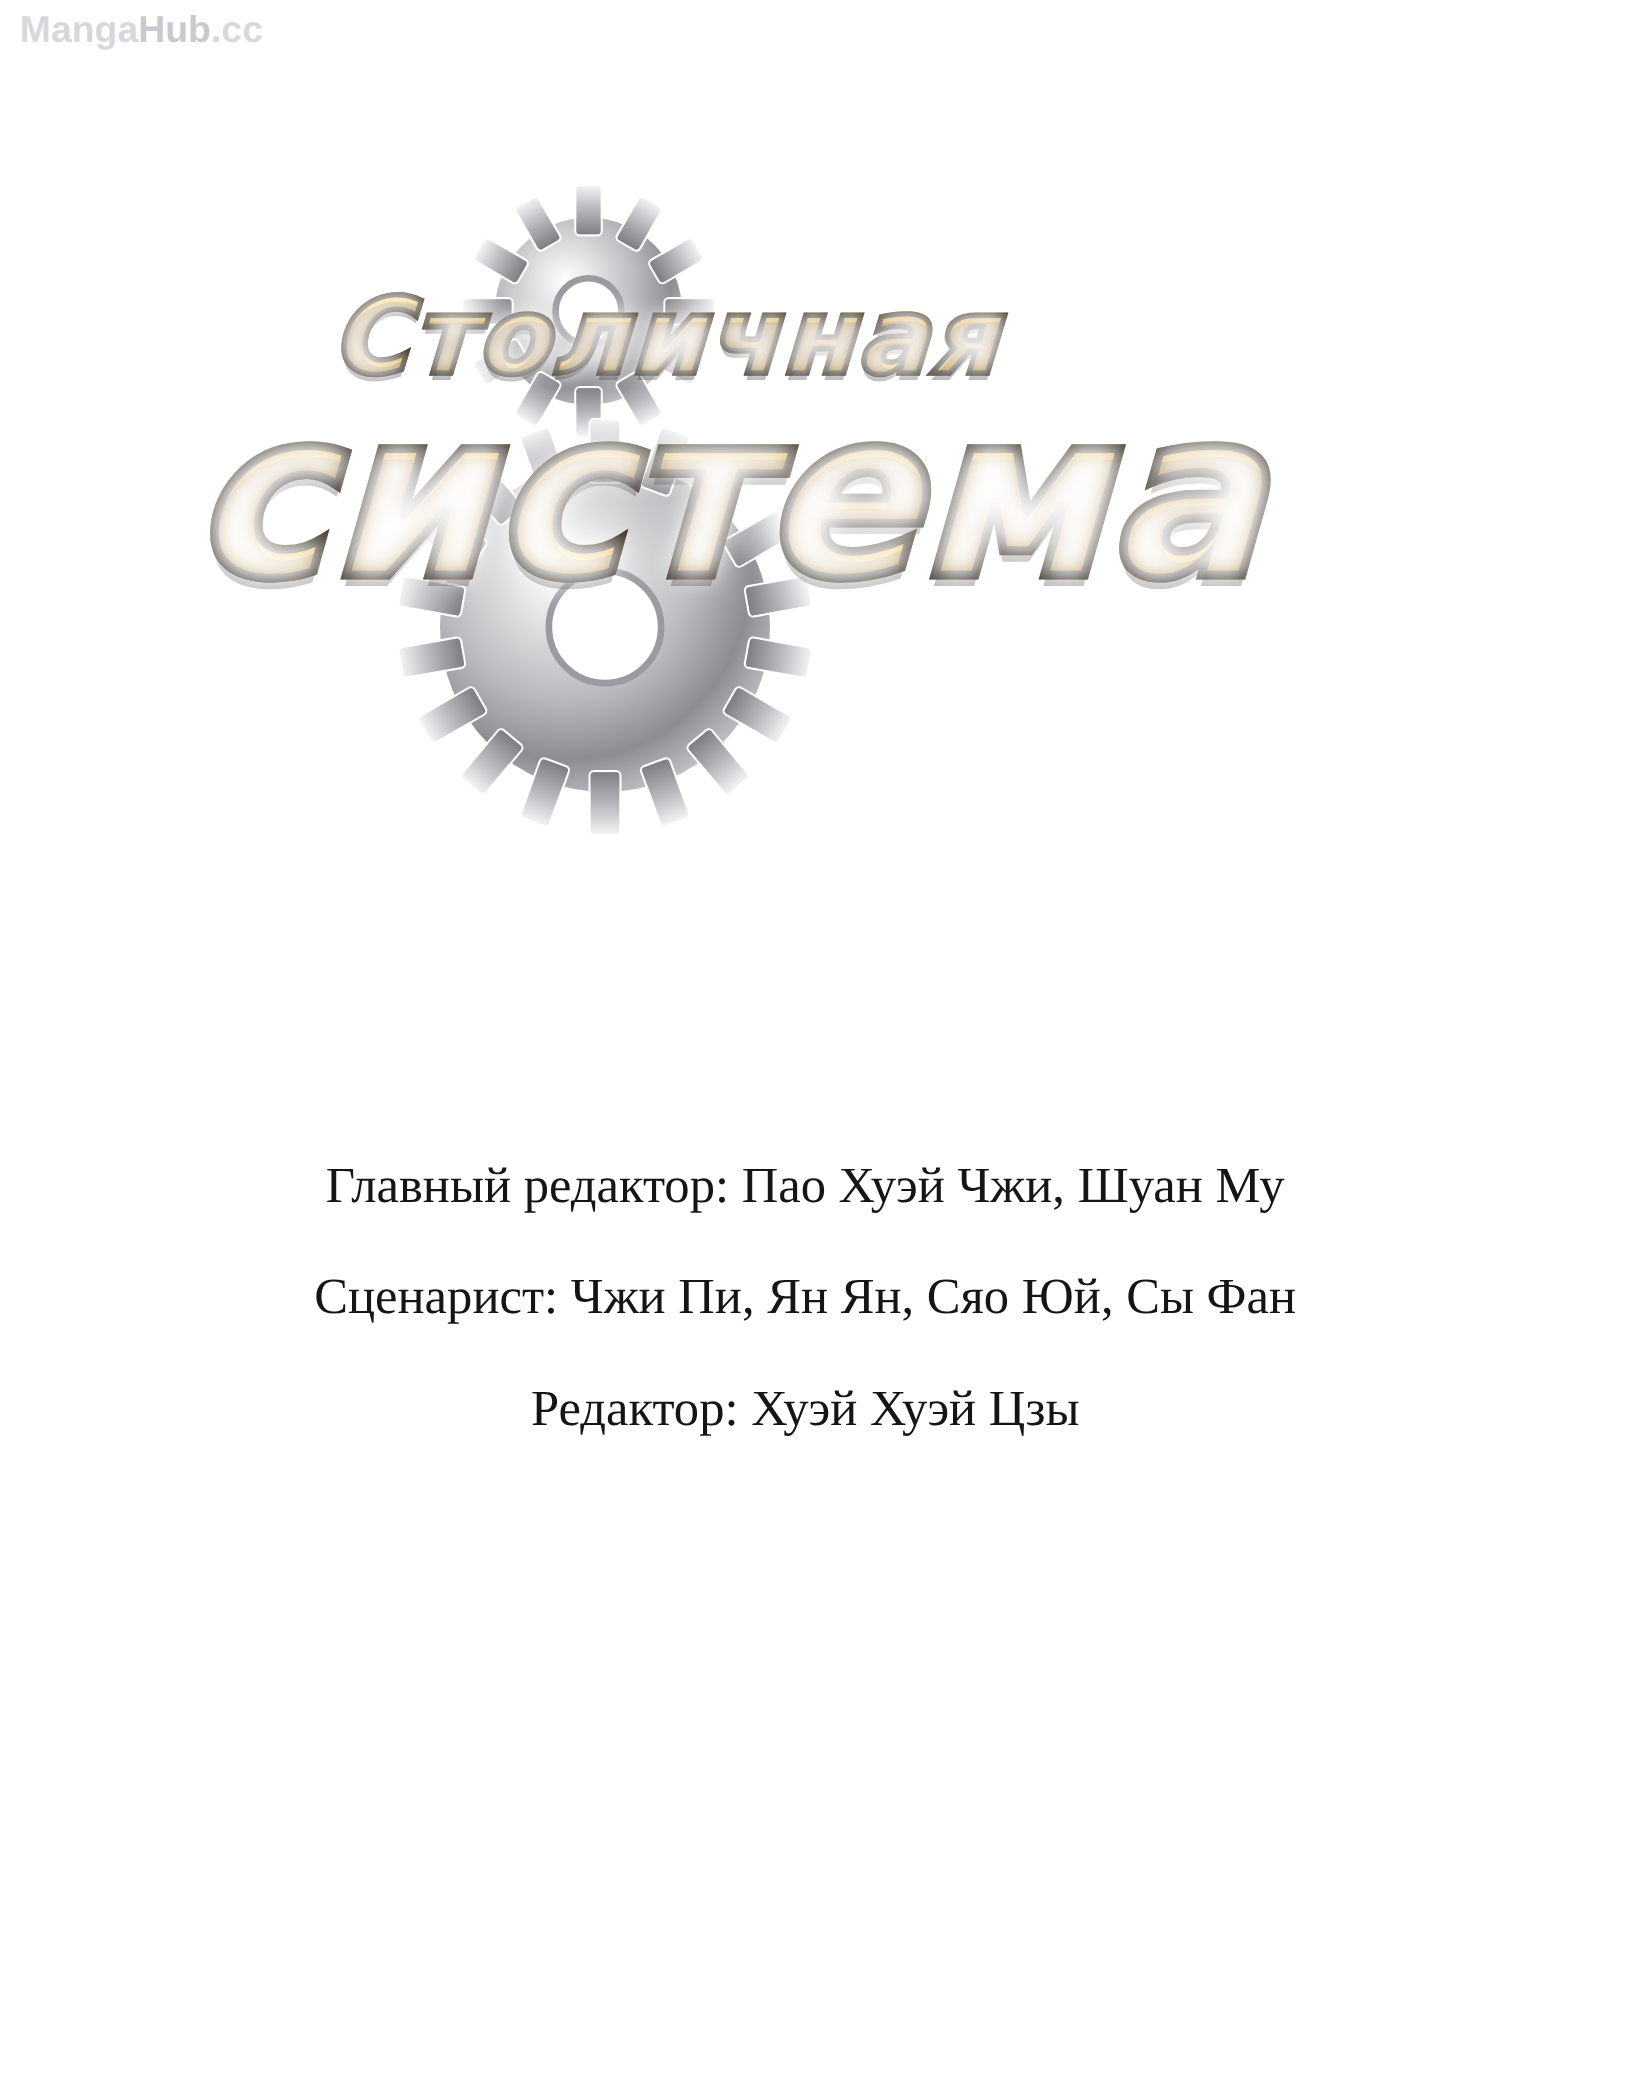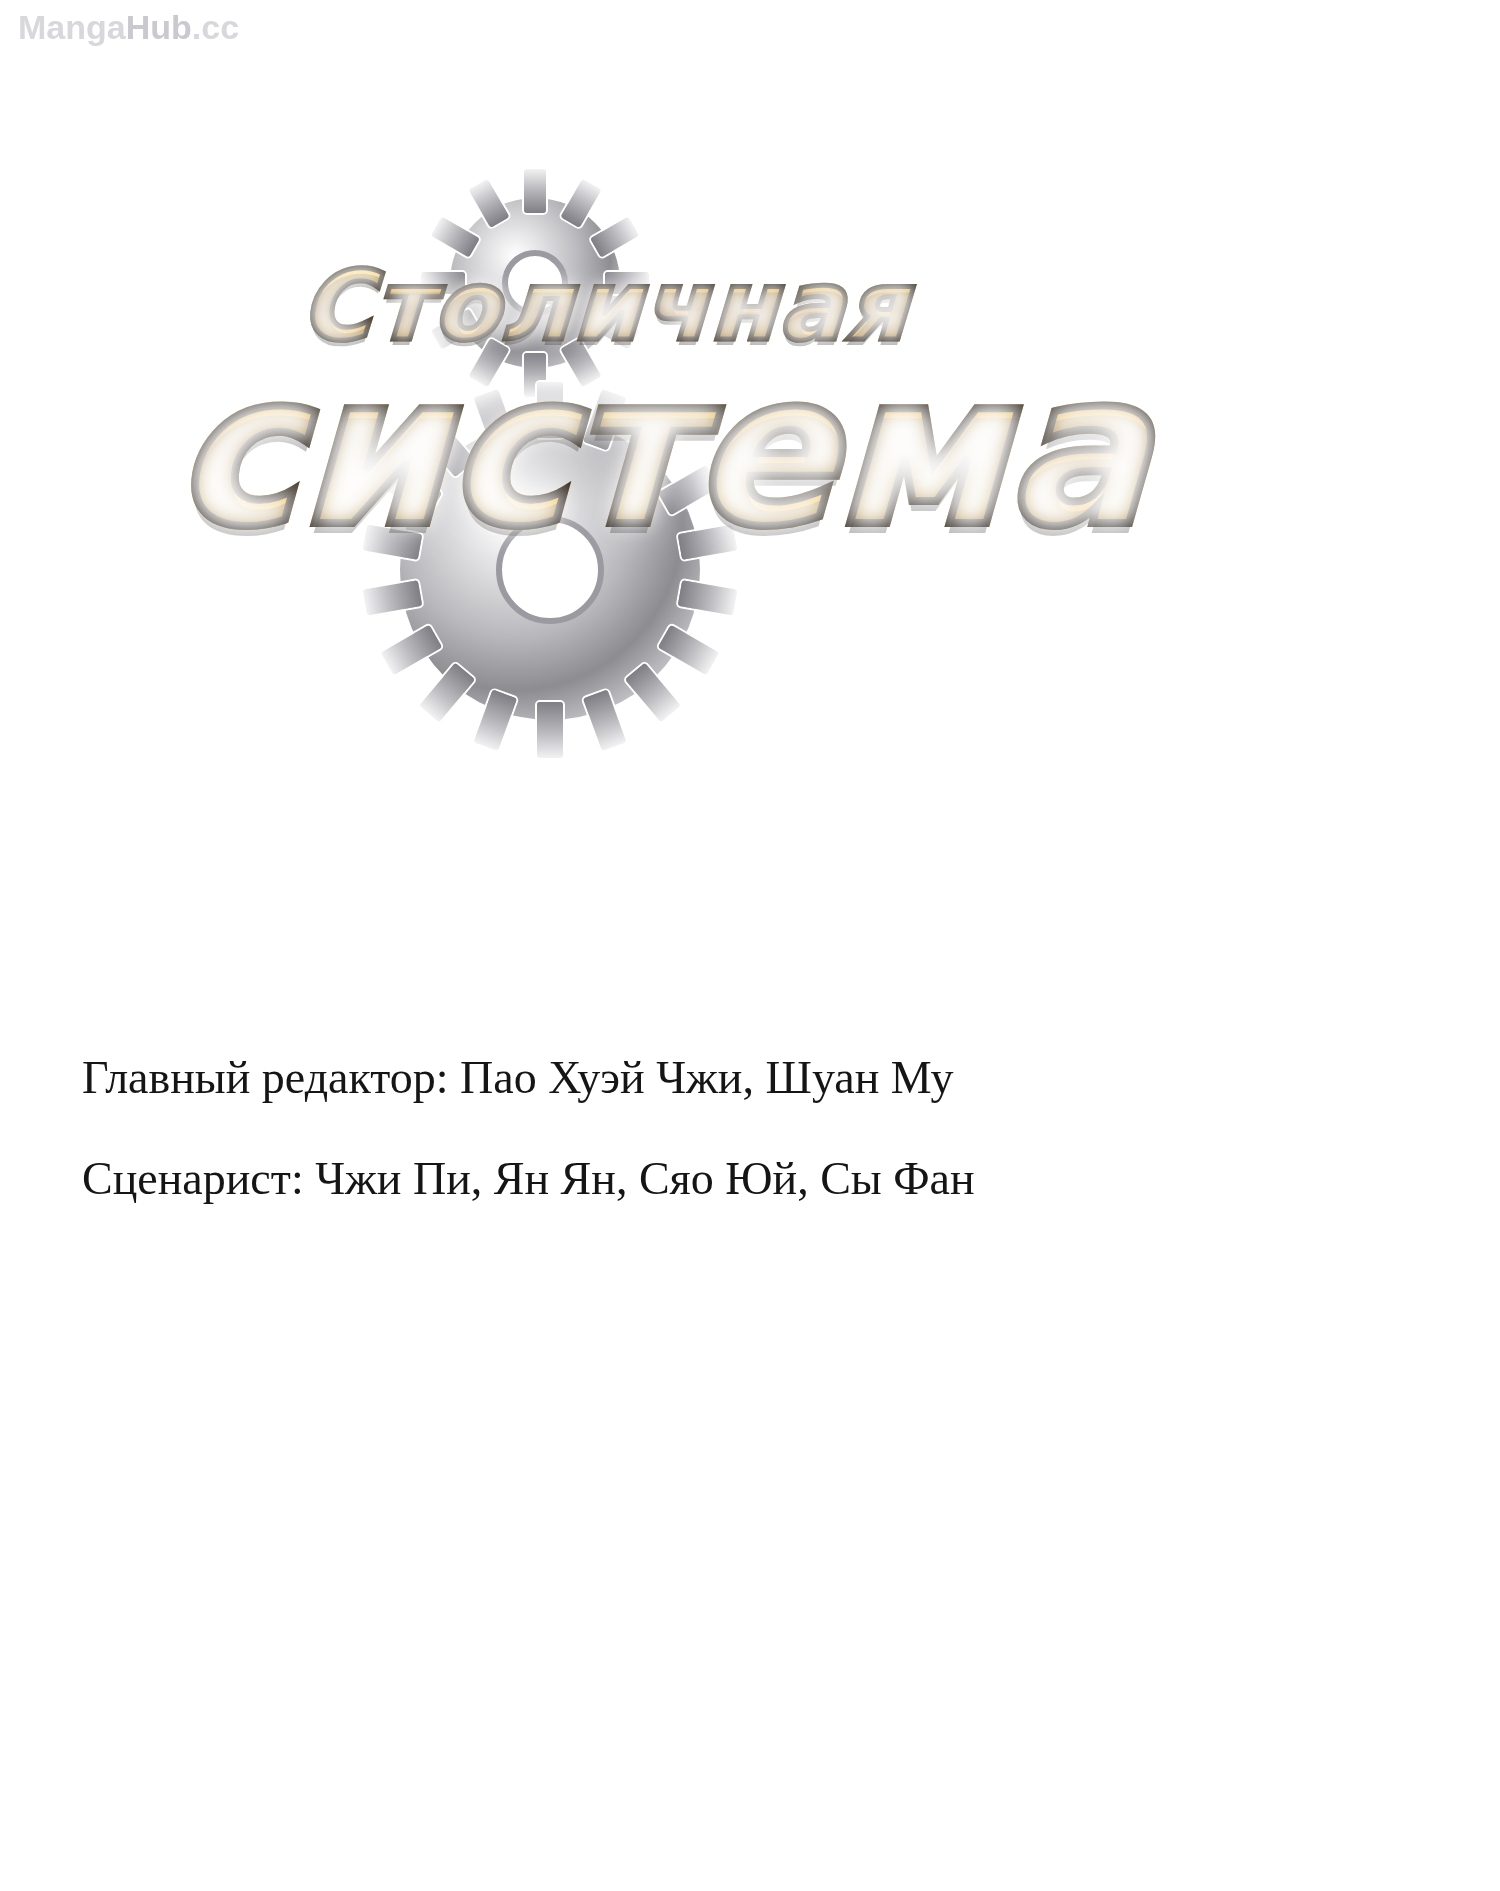--- a/index.html
+++ b/index.html
@@ -119,20 +119,21 @@
     transform: skewX(-5deg);
     white-space: nowrap;
   }
 
   
   .credits {
     position: absolute;
     left: 82px;
     top: 1055px;
     width: 1300px;
+    text-align: center;
   }
   .credit-line {
     font-family: "Liberation Serif", serif;
     font-size: 46px;
     line-height: 1.0;
     color: #151515;
     margin-bottom: 55px;
     white-space: nowrap;
   }
 </style>
@@ -185,13 +186,14 @@
     </div>
 
     <div class="word-top">Столичная</div>
     <div class="word-main">система</div>
   </div>
 </div>
 
 <div class="credits">
   <div class="credit-line">Главный редактор: Пао Хуэй Чжи, Шуан Му</div>
   <div class="credit-line">Сценарист: Чжи Пи, Ян Ян, Сяо Юй, Сы Фан</div>
+  <div class="credit-line">Редактор: Хуэй Хуэй Цзы</div>
 </div>
 
 </body></html>

